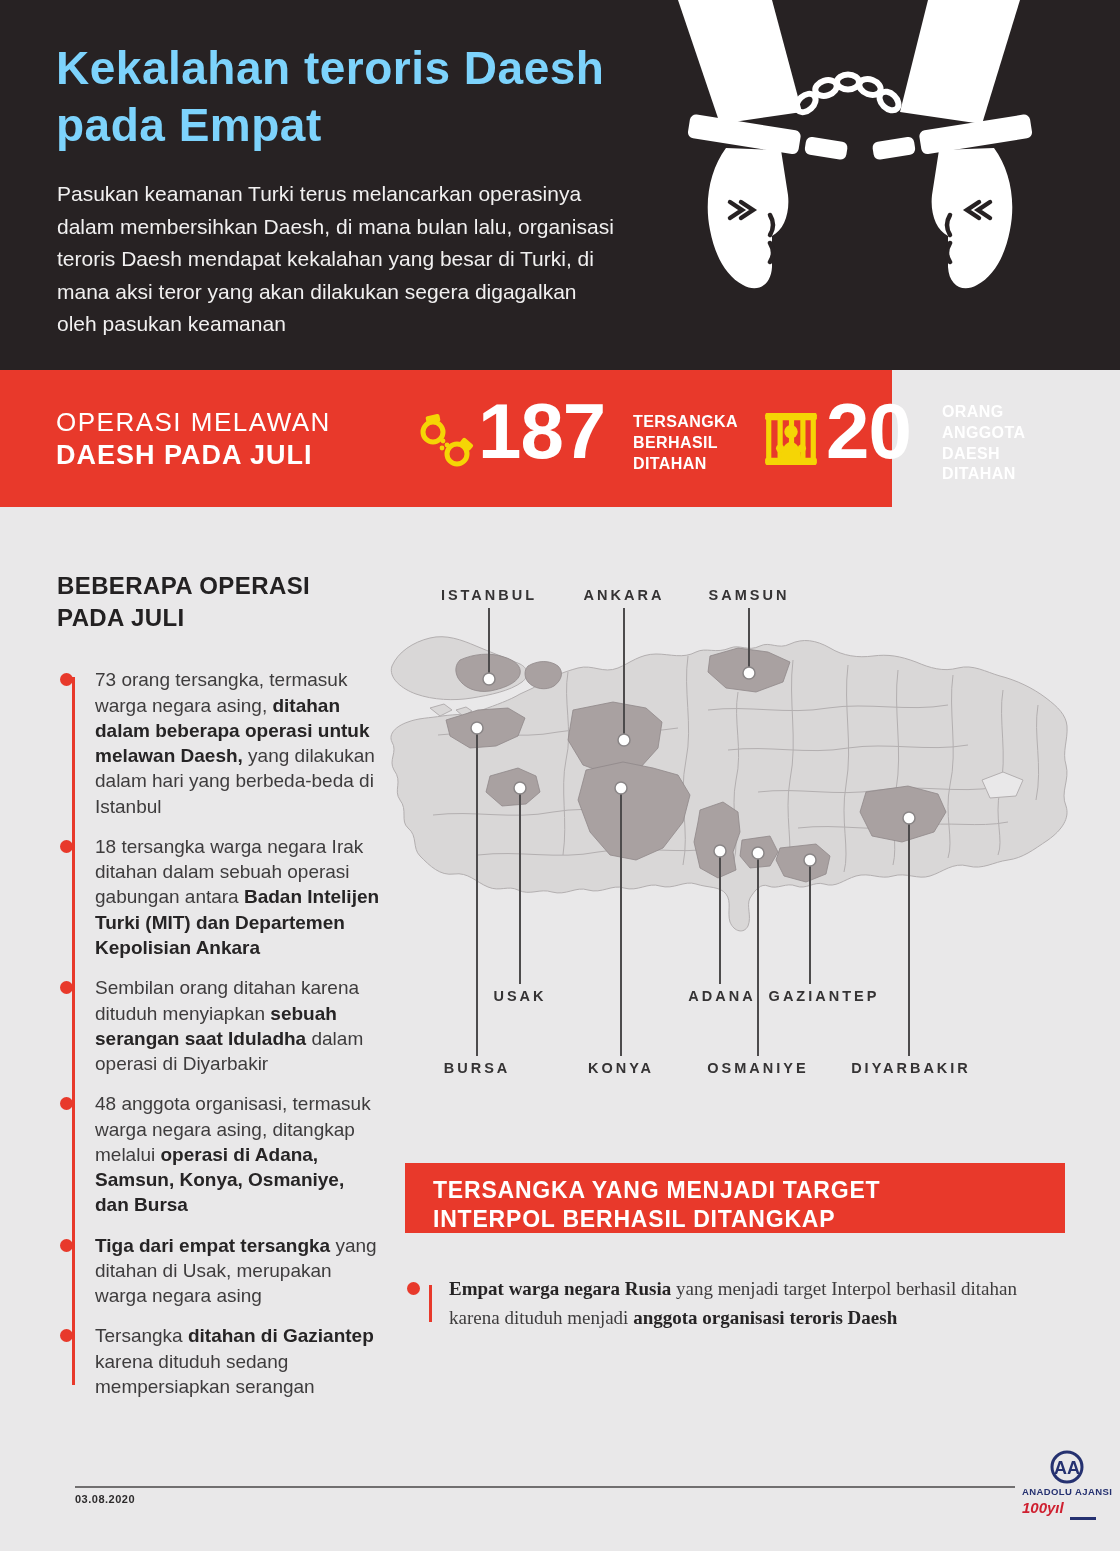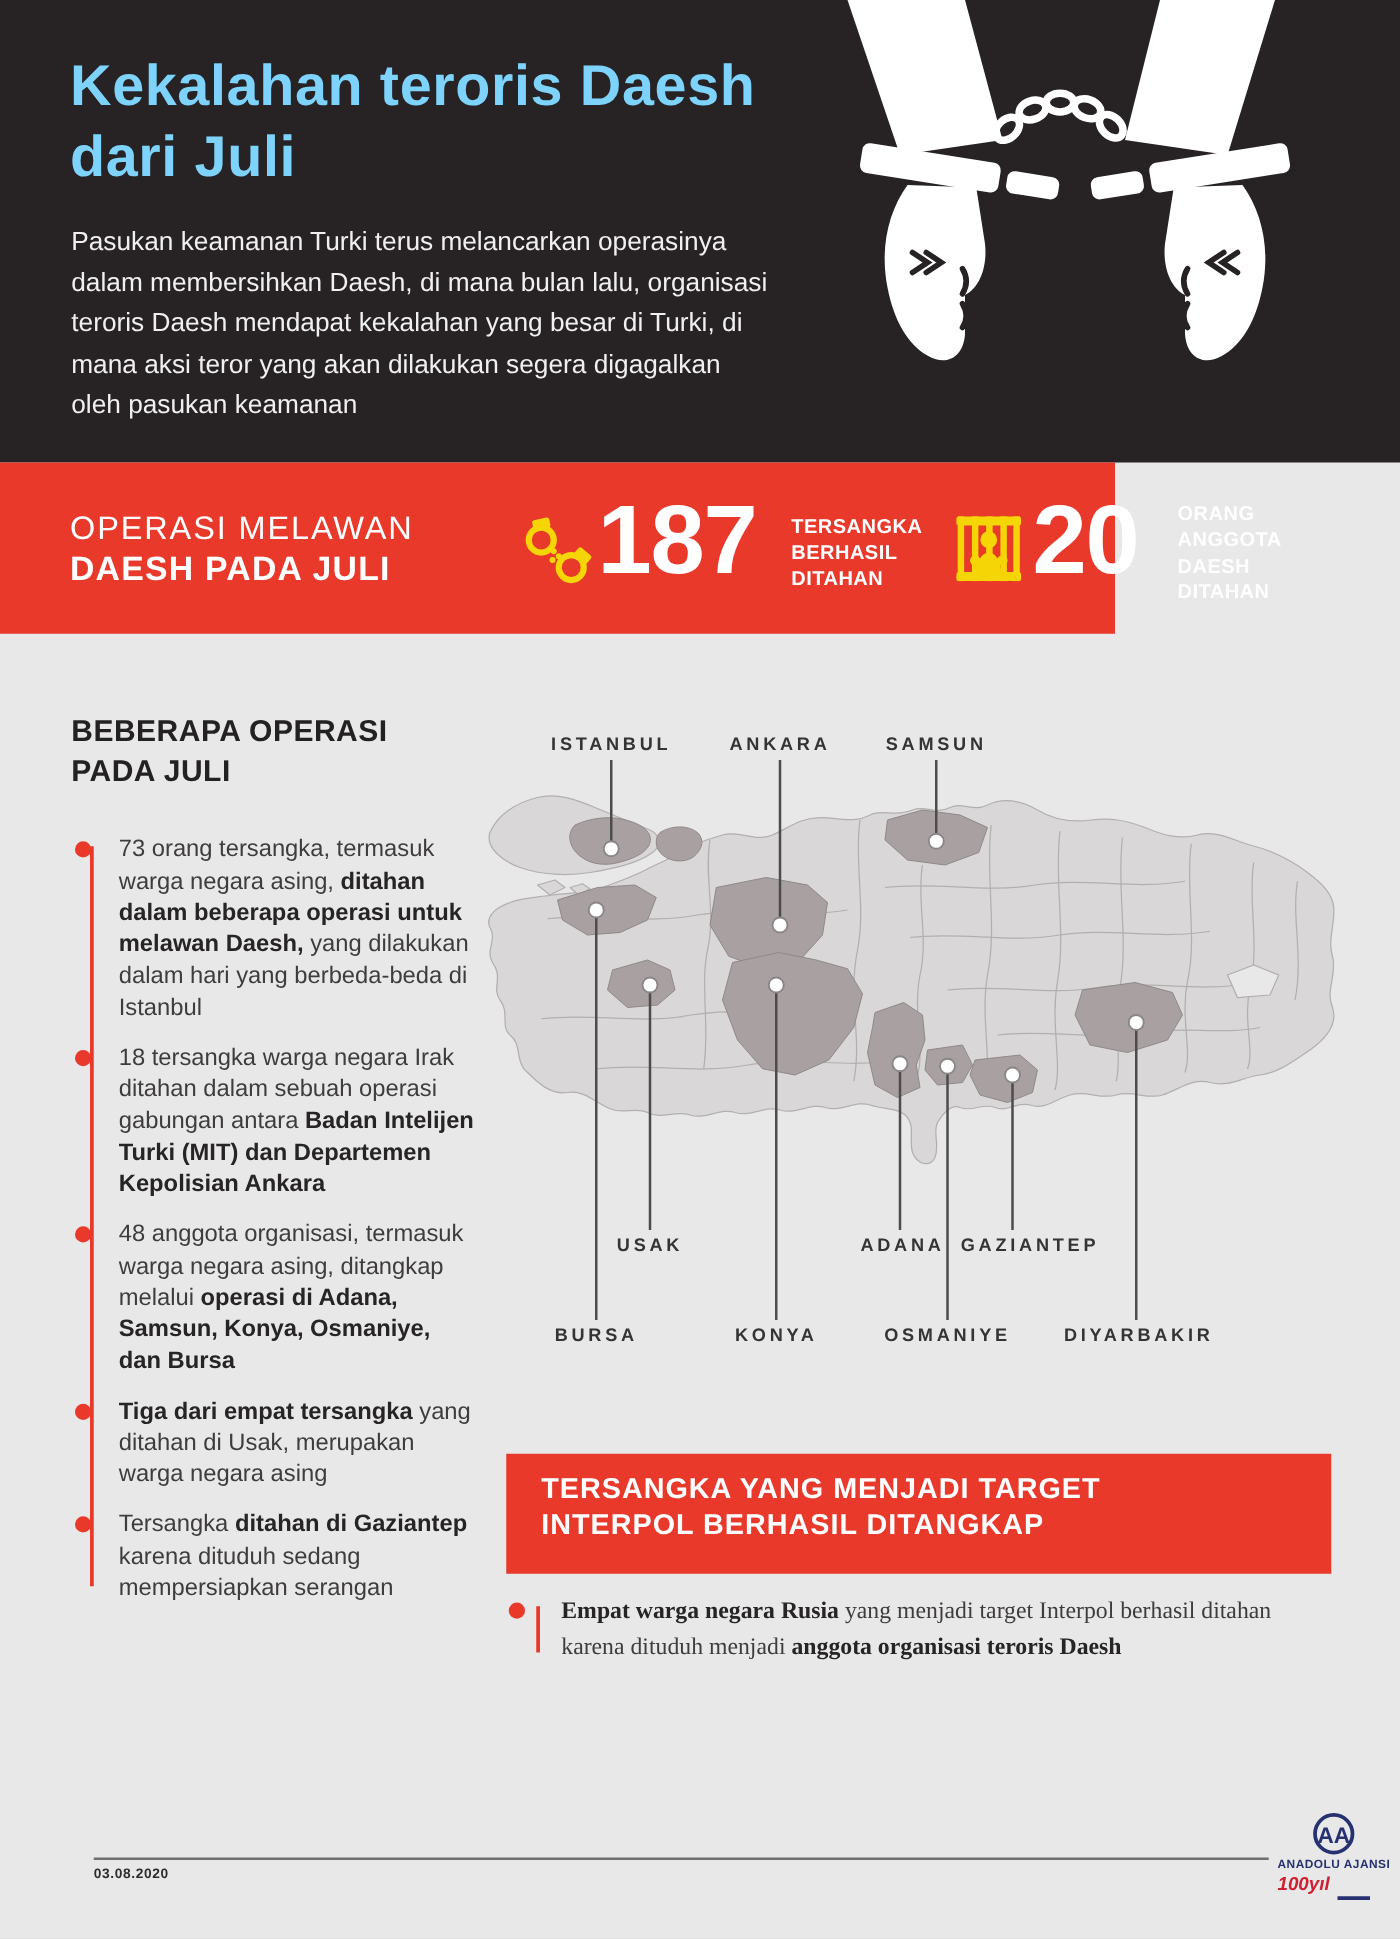--- a/index.html
+++ b/index.html
@@ -33,21 +33,21 @@
   .bullet{position:relative;margin:0 0 15px 0;}
   .bullet .dot{position:absolute;left:-35px;top:6px;width:13px;height:13px;border-radius:50%;background:#e8392b;}
   .bullet p{margin:0;font-size:19px;line-height:1.33;color:#3e3c3d;}
   .bullet b{font-weight:700;color:#262425;}
 
   
   .mapwrap{position:absolute;left:378px;top:560px;width:712px;height:540px;}
   .map-label{font-size:14.5px;font-weight:600;letter-spacing:3px;fill:#353334;}
 
   
-  .interpol-banner{position:absolute;left:405px;top:1163px;width:660px;height:96px;background:#e8392b;
+  .interpol-banner{position:absolute;left:405px;top:1163px;width:660px;height:70px;background:#e8392b;
                    box-sizing:border-box;padding:13px 28px;}
   .interpol-banner div{color:#fff;font-size:23px;font-weight:800;letter-spacing:.8px;line-height:1.28;}
   .interpol{position:absolute;left:405px;top:1275px;width:640px;font-family:Liberation Serif, serif;}
   .interpol .bullet-list::before{top:10px;bottom:10px;left:24px;}
   .interpol .bullet-list{padding-left:44px;}
   .interpol .bullet{margin-bottom:27px;}
   .interpol .bullet .dot{left:-42px;top:7px;}
   .interpol .bullet p{font-size:19px;line-height:1.5;}
 
   
@@ -60,21 +60,21 @@
   .agency .fineprint{width:26px;height:3px;background:#253170;margin:1px 0 0 48px;}
 </style>
 </head>
 <body>
 
 <div class="page">
 
   <div class="hdr">
     <div class="hdr-title">
       <div>Kekalahan teroris Daesh</div>
-      <div>dari Juli</div>
+      <div>pada Empat</div>
     </div>
     <div class="hdr-desc">Pasukan keamanan Turki terus melancarkan operasinya dalam membersihkan Daesh, di mana bulan lalu, organisasi teroris Daesh mendapat kekalahan yang besar di Turki, di mana aksi teror yang akan dilakukan segera digagalkan oleh pasukan keamanan</div>
 
     <svg class="hdr-art" viewBox="0 0 440 345">
       <g fill="#ffffff">
 
         <polygon points="38,0 132,0 162,112 80,124"></polygon>
         <polygon points="288,0 380,0 342,124 260,112"></polygon>
 
         <g transform="rotate(9 115 137)">
@@ -155,20 +155,24 @@
   <div class="ops">
     <h2>BEBERAPA OPERASI PADA JULI</h2>
     <div class="bullet-list">
         <div class="bullet">
           <span class="dot"></span>
           <p><span>73 orang tersangka, termasuk warga negara asing, </span><b>ditahan dalam beberapa operasi untuk melawan Daesh,</b><span> yang dilakukan dalam hari yang berbeda-beda di Istanbul</span></p>
         </div>
         <div class="bullet">
           <span class="dot"></span>
           <p><span>18 tersangka warga negara Irak ditahan dalam sebuah operasi gabungan antara </span><b>Badan Intelijen Turki (MIT) dan Departemen Kepolisian Ankara</b></p>
+        </div>
+        <div class="bullet">
+          <span class="dot"></span>
+          <p><span>Sembilan orang ditahan karena dituduh menyiapkan </span><b>sebuah serangan saat Iduladha</b><span> dalam operasi di Diyarbakir</span></p>
         </div>
         <div class="bullet">
           <span class="dot"></span>
           <p><span>48 anggota organisasi, termasuk warga negara asing, ditangkap melalui </span><b>operasi di Adana, Samsun, Konya, Osmaniye, dan Bursa</b></p>
         </div>
         <div class="bullet">
           <span class="dot"></span>
           <p><b>Tiga dari empat tersangka</b><span> yang ditahan di Usak, merupakan warga negara asing</span></p>
         </div>
         <div class="bullet">

